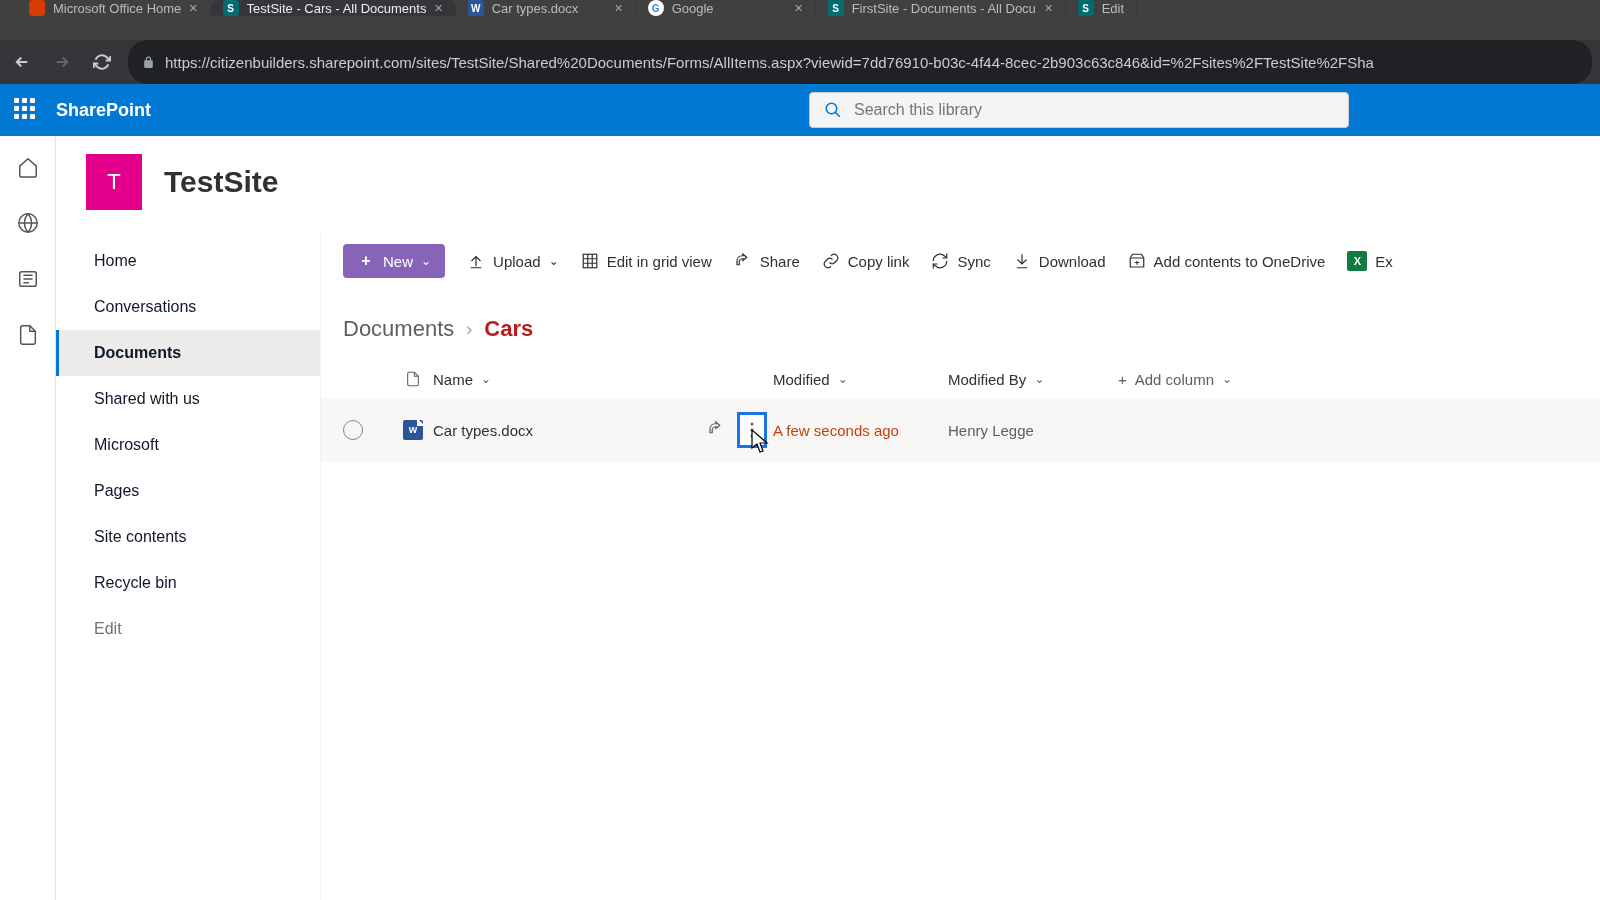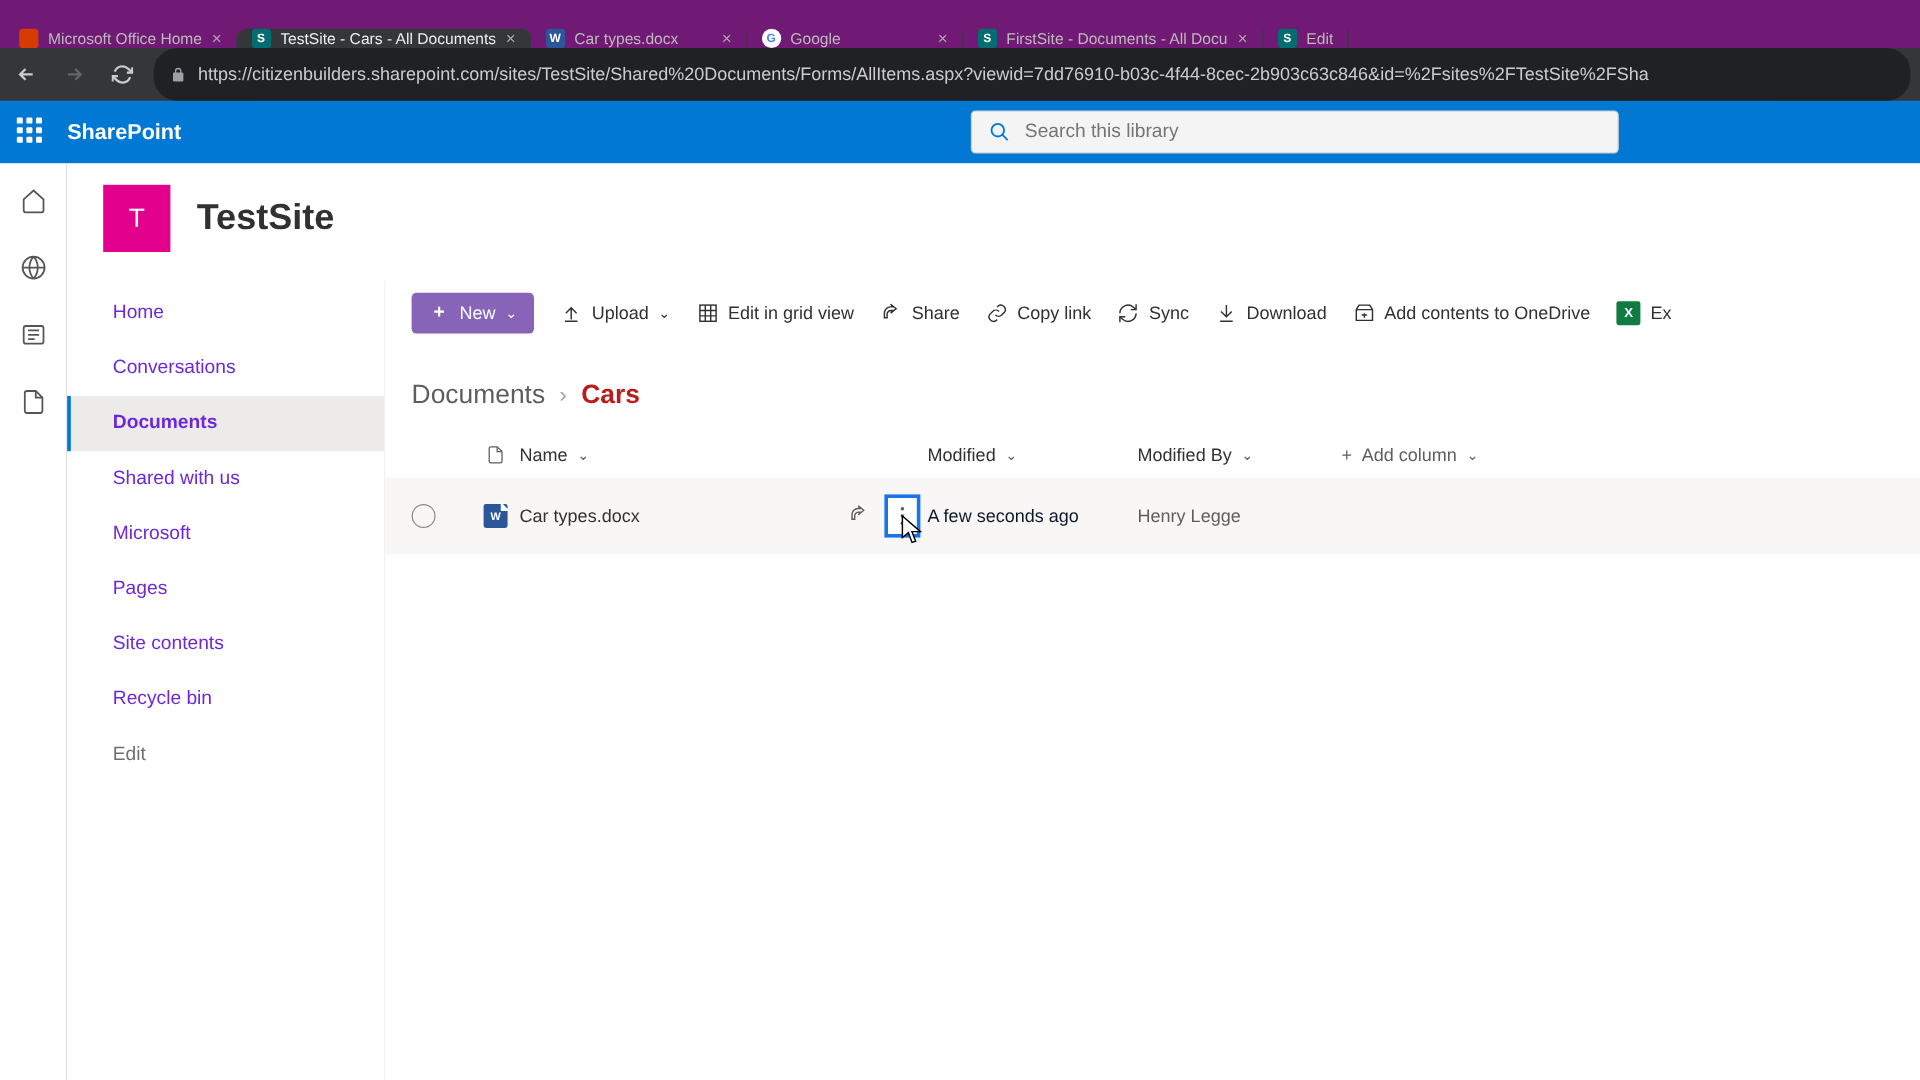--- a/index.html
+++ b/index.html
@@ -1,20 +1,20 @@
 <!DOCTYPE html>
 <html><head>
 <meta charset="utf-8">
 <style>
   * { box-sizing: border-box; margin: 0; padding: 0; font-family: "Segoe UI", Arial, sans-serif; }
   body { width: 1600px; height: 900px; overflow: hidden; background: #fff; }
 
   
   .browser-chrome { background: #202124; }
-  .tab-strip { display: flex; height: 40px; align-items: flex-end; background: #701a75; padding-left: 4px; }
+  .tab-strip { display: flex; height: 40px; align-items: flex-start; background: #404040; padding-left: 17px; }
   .tab { display: flex; align-items: center; gap: 8px; padding: 0 12px; color: #bbb; font-size: 13px; max-width: 280px; min-width: 180px; border-right: 1px solid #3a3a3a; }
   .tab.active { background: #35363a; color: #eee; border-radius: 8px 8px 0 0; }
   .tab .favicon { width: 16px; height: 16px; border-radius: 3px; flex-shrink: 0; display:flex; align-items:center; justify-content:center; font-size:10px; font-weight:700; color:#fff; }
   .tab .favicon.office { background: #d83b01; }
   .tab .favicon.sp { background: #036c70; }
   .tab .favicon.word { background: #2b579a; }
   .tab .favicon.google { background: #fff; color:#4285F4; border-radius:50%; }
   .tab .title { flex: 1; white-space: nowrap; overflow: hidden; text-overflow: ellipsis; }
   .tab .close { color: #aaa; font-size: 14px; flex-shrink:0; cursor:pointer; }
   .addr-bar { display: flex; align-items: center; height: 44px; background: #35363a; padding: 0 8px; gap: 12px; }
@@ -41,21 +41,21 @@
   
   .main-col { flex:1; display:flex; flex-direction:column; }
   .hub-header { display:flex; align-items:center; gap:22px; padding: 18px 30px 24px 30px; }
   .site-logo { width:56px; height:56px; background:#e3008c; color:#fff; display:flex; align-items:center; justify-content:center; font-size:22px; }
   .site-title { font-size:30px; font-weight:600; color:#323130; }
 
   .hub-body { display:flex; flex:1; min-height:0; }
 
   
   .left-nav { width: 265px; border-right:1px solid #f3f2f1; padding-top: 4px; }
-  .nav-item { padding: 14px 20px 14px 38px; font-size:16px; color:#6d28d9; cursor:pointer; }
+  .nav-item { padding: 14px 20px 14px 38px; font-size:16px; color:#0f172a; cursor:pointer; }
   .nav-item.active { background:#edebe9; font-weight:600; border-left:3px solid #0078d4; padding-left:35px; }
   .nav-item.edit { color:#707070; }
 
   
   .doc-pane { flex:1; display:flex; flex-direction:column; }
   .command-bar { display:flex; align-items:center; gap: 22px; padding: 10px 22px; }
   .cmd { display:flex; align-items:center; gap:8px; color:#323130; font-size:15px; cursor:pointer; white-space:nowrap; }
   .cmd .ic { width:18px; height:18px; display:inline-flex; align-items:center; justify-content:center; color:#323130; }
   .new-btn { background:#8764b8; color:#fff; padding: 8px 14px; border-radius:4px; font-weight:500; }
   .new-btn .ic { color:#fff; font-size:16px; font-weight:700; }
@@ -79,21 +79,21 @@
   .hdr-chev { font-size:12px; color:#605e5c; }
 
   .list-row { display:flex; align-items:center; padding: 14px 22px; background:#f8f7f6; }
   .row-radio { width:20px; height:20px; border:1px solid #8a8886; border-radius:50%; cursor:pointer; }
   .doc-icon { width:20px; height:20px; background:#2b579a; border-radius:2px; display:flex; align-items:center; justify-content:center; color:#fff; font-size:9px; font-weight:700; position:relative; }
   .doc-icon::after { content:""; position:absolute; right:-2px; top:-2px; width:8px; height:8px; background:#fff; clip-path: polygon(0 0, 100% 100%, 0 100%); }
   .row-name { flex:0 0 250px; font-size:15px; color:#323130; cursor:pointer; }
   .row-actions { width:90px; display:flex; align-items:center; gap:10px; justify-content:flex-end; padding-right:6px; }
   .share-ic { width:20px; height:20px; color:#605e5c; cursor:pointer; }
   .more-ic { width:30px; height:36px; display:flex; align-items:center; justify-content:center; color:#605e5c; cursor:pointer; border: 3px solid #1a73e8; background:#fff; }
-  .row-mod { width:175px; color:#0f172a; font-size:15px; }
+  .row-mod { width:175px; color:#c2410c; font-size:15px; }
   .row-modby { width:170px; color:#605e5c; font-size:15px; }
 
   
   .cursor-overlay { position:absolute; pointer-events:none; }
 
   svg { display:block; }
 </style>
 </head>
 <body>
 

